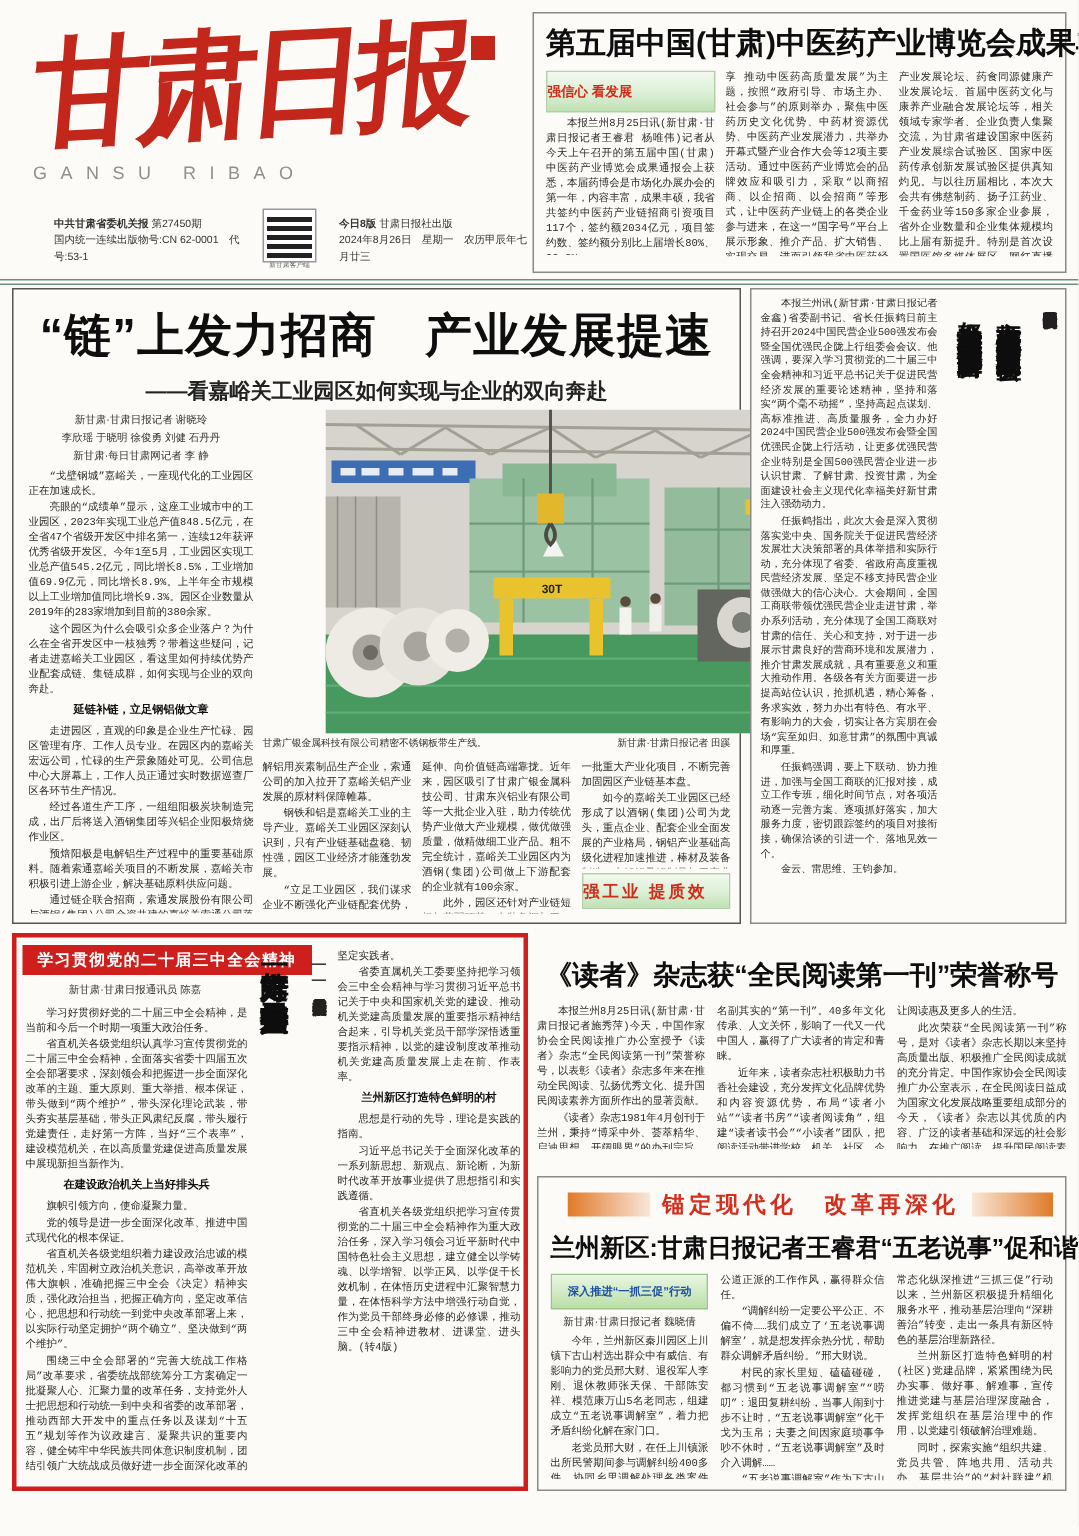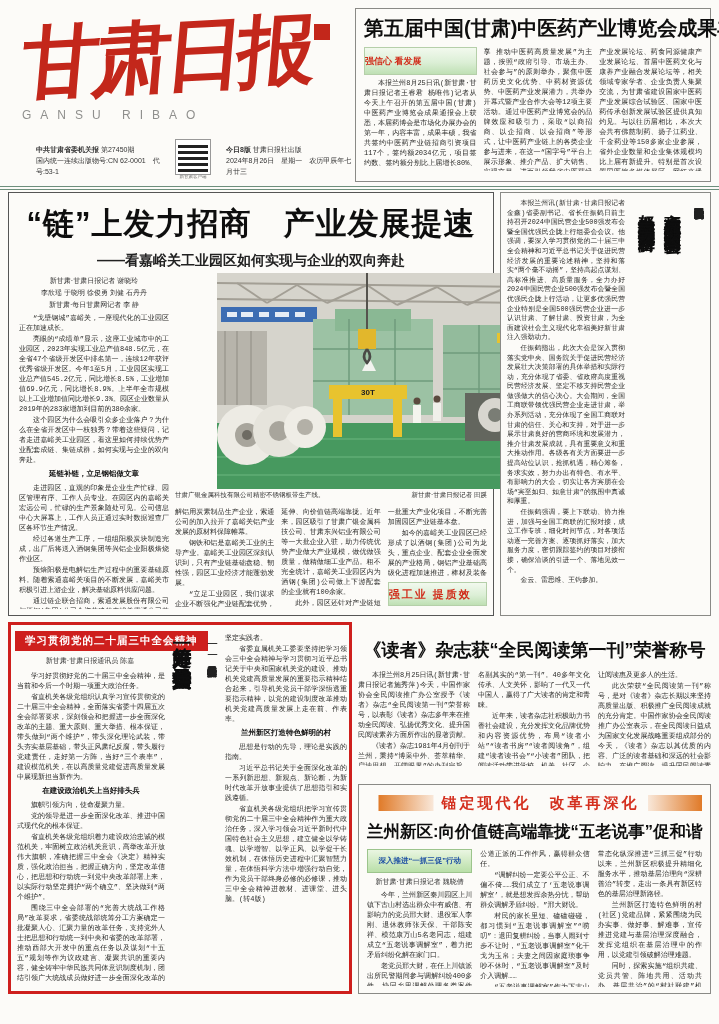--- a/index.html
+++ b/index.html
@@ -281,21 +281,21 @@
         </div>
     </div>
   </div>
 
   <div class="abs box" style="left:358px;top:784px;width:353px;height:210px;padding:4px 8px;">
     <div class="ribbon" style="height:28px;padding-left:12px;">
       <span class="wing left"></span>
       <span class="ribbon-text">锚定现代化　改革再深化</span>
       <span class="wing"></span>
     </div>
-    <div class="hl-l" style="font-size:16.5px;margin-top:4px;">兰州新区:向价值链高端靠拢“五老说事”促和谐</div>
+    <div class="hl-l" style="font-size:16.5px;margin-top:4px;">兰州新区:甘肃日报记者王睿君“五老说事”促和谐</div>
     <div style="display:flex;gap:8px;margin-top:6px;height:138px;overflow:hidden;">
       <div style="width:108px;">
         <div class="mini-banner" style="height:24px;margin-bottom:3px;">
           <span>深入推进“一抓三促”行动</span>
         </div>
         <div class="byline" style="margin-bottom:3px;">新甘肃·甘肃日报记者 魏晓倩</div>
         <div class="bodytext" style="height:96px;">
             <p class="para">今年，兰州新区秦川园区上川镇下古山村选出群众中有威信、有影响力的党员邢大财、退役军人李刚、退休教师张天保、干部陈安祥、模范康万山5名老同志，组建成立“五老说事调解室”，着力把矛盾纠纷化解在家门口。</p>
             <p class="para">老党员邢大财，在任上川镇派出所民警期间参与调解纠纷400多件，协同乡里调解处理各类案件600多起，有着丰富的经验。不管是调处矛盾纠纷，还是邻里家长里短，邢大财</p>
           </div>

